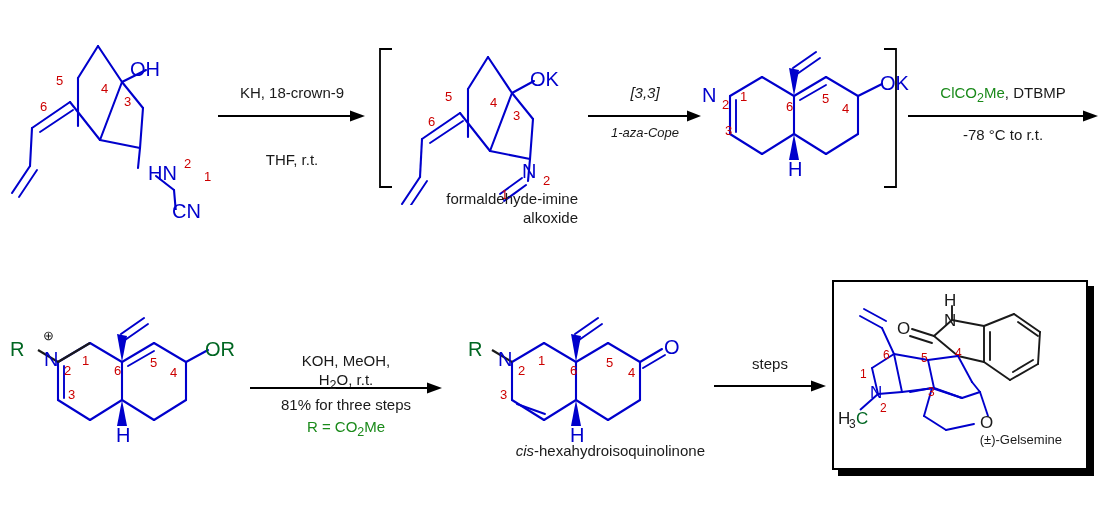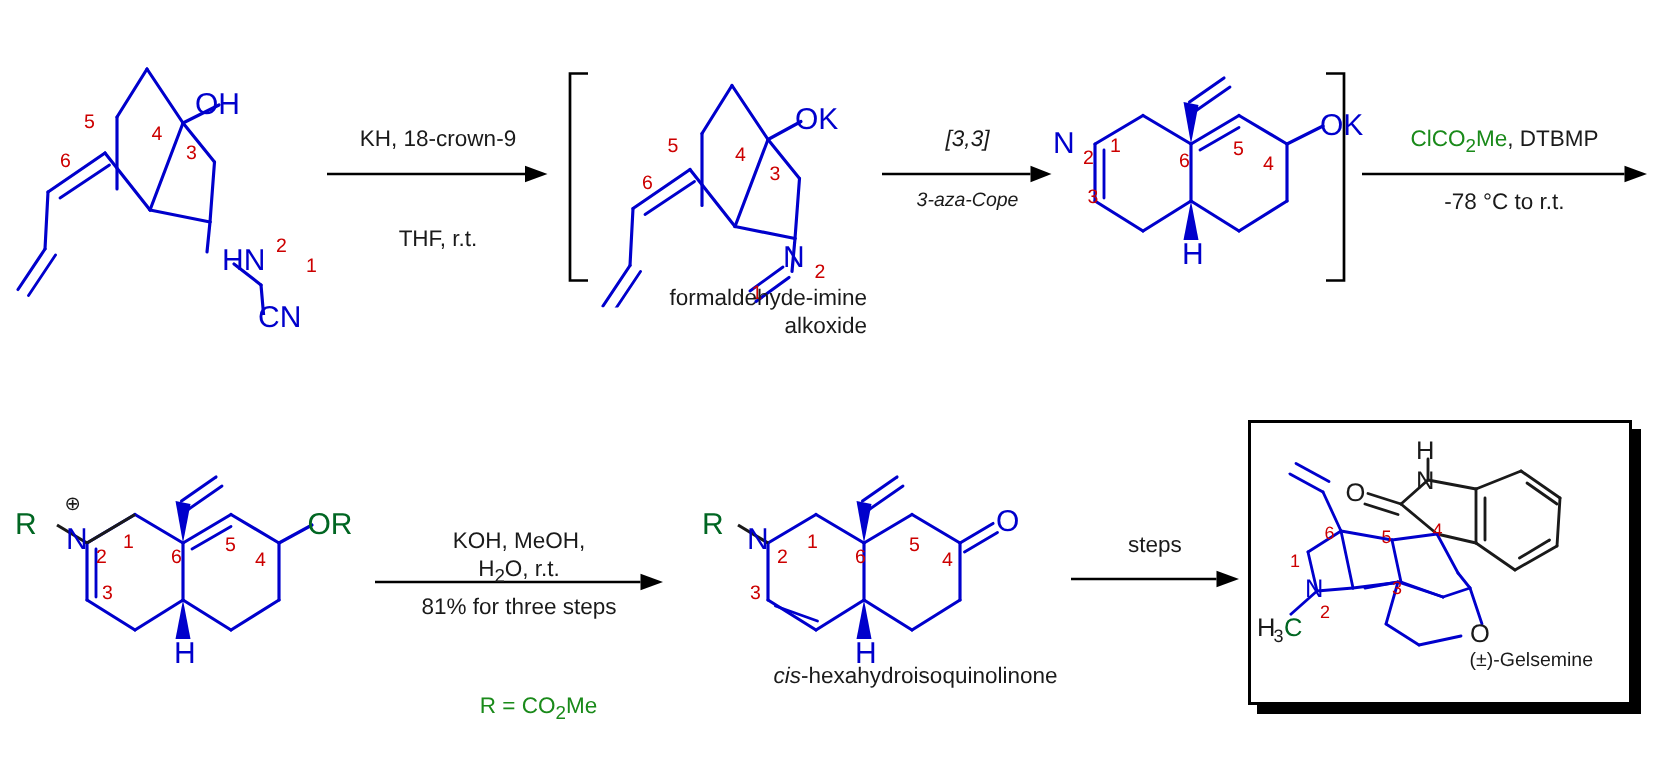--- a/index.html
+++ b/index.html
@@ -204,21 +204,21 @@
 </div>
 
 <svg class="abs" style="left:588px;top:108px;" width="114" height="16">
   <line x1="0" y1="8" x2="99" y2="8" stroke="#000" stroke-width="1.8"></line>
   <polygon points="99,2.5 113,8 99,13.5" fill="#000"></polygon>
 </svg>
 <div class="cond" style="left:588px;top:84px;width:114px;">
   <i>[3,3]</i>
 </div>
 <div class="cond" style="left:588px;top:126px;width:114px;font-size:13px;">
-  <i>3-aza-Cope</i>
+  <i>1-aza-Cope</i>
 </div>
 
 <svg class="abs" style="left:710px;top:48px;" width="180" height="140">
   <g stroke="#0000cc" stroke-width="2.1" fill="none" stroke-linecap="round">
 
     <path d="M20 48 L20 86"></path>
     <path d="M20 86 L52 106"></path>
     <path d="M52 106 L84 86"></path>
     <path d="M84 86 L84 48"></path>
     <path d="M84 48 L52 29"></path>
@@ -390,21 +390,21 @@
 
 <svg class="abs" style="left:250px;top:380px;" width="192" height="16">
   <line x1="0" y1="8" x2="177" y2="8" stroke="#000" stroke-width="1.8"></line>
   <polygon points="177,2.5 192,8 177,13.5" fill="#000"></polygon>
 </svg>
 <div class="cond" style="left:250px;top:352px;width:192px;">
   <div>KOH, MeOH,</div>
   <div style="margin-top:2px;text-align:center;"><span>H</span><sub>2</sub><span>O, r.t.</span></div>
 </div>
 <div class="cond" style="left:250px;top:396px;width:192px;">81% for three steps</div>
-<div class="cond green" style="left:263px;top:418px;width:192px;color:#1a8a1a;margin-top:44px;">
+<div class="cond green" style="left:250px;top:418px;width:192px;color:#1a8a1a;">
   <span>R = CO</span><sub>2</sub><span>Me</span>
 </div>
 
 <svg class="abs" style="left:468px;top:310px;" width="220" height="145">
   <g stroke="#0000cc" stroke-width="2.1" fill="none" stroke-linecap="round">
     <path d="M44 52 L44 90"></path>
     <path d="M44 90 L76 110"></path>
     <path d="M76 110 L108 90"></path>
     <path d="M108 90 L108 52"></path>
     <path d="M108 52 L76 33"></path>

